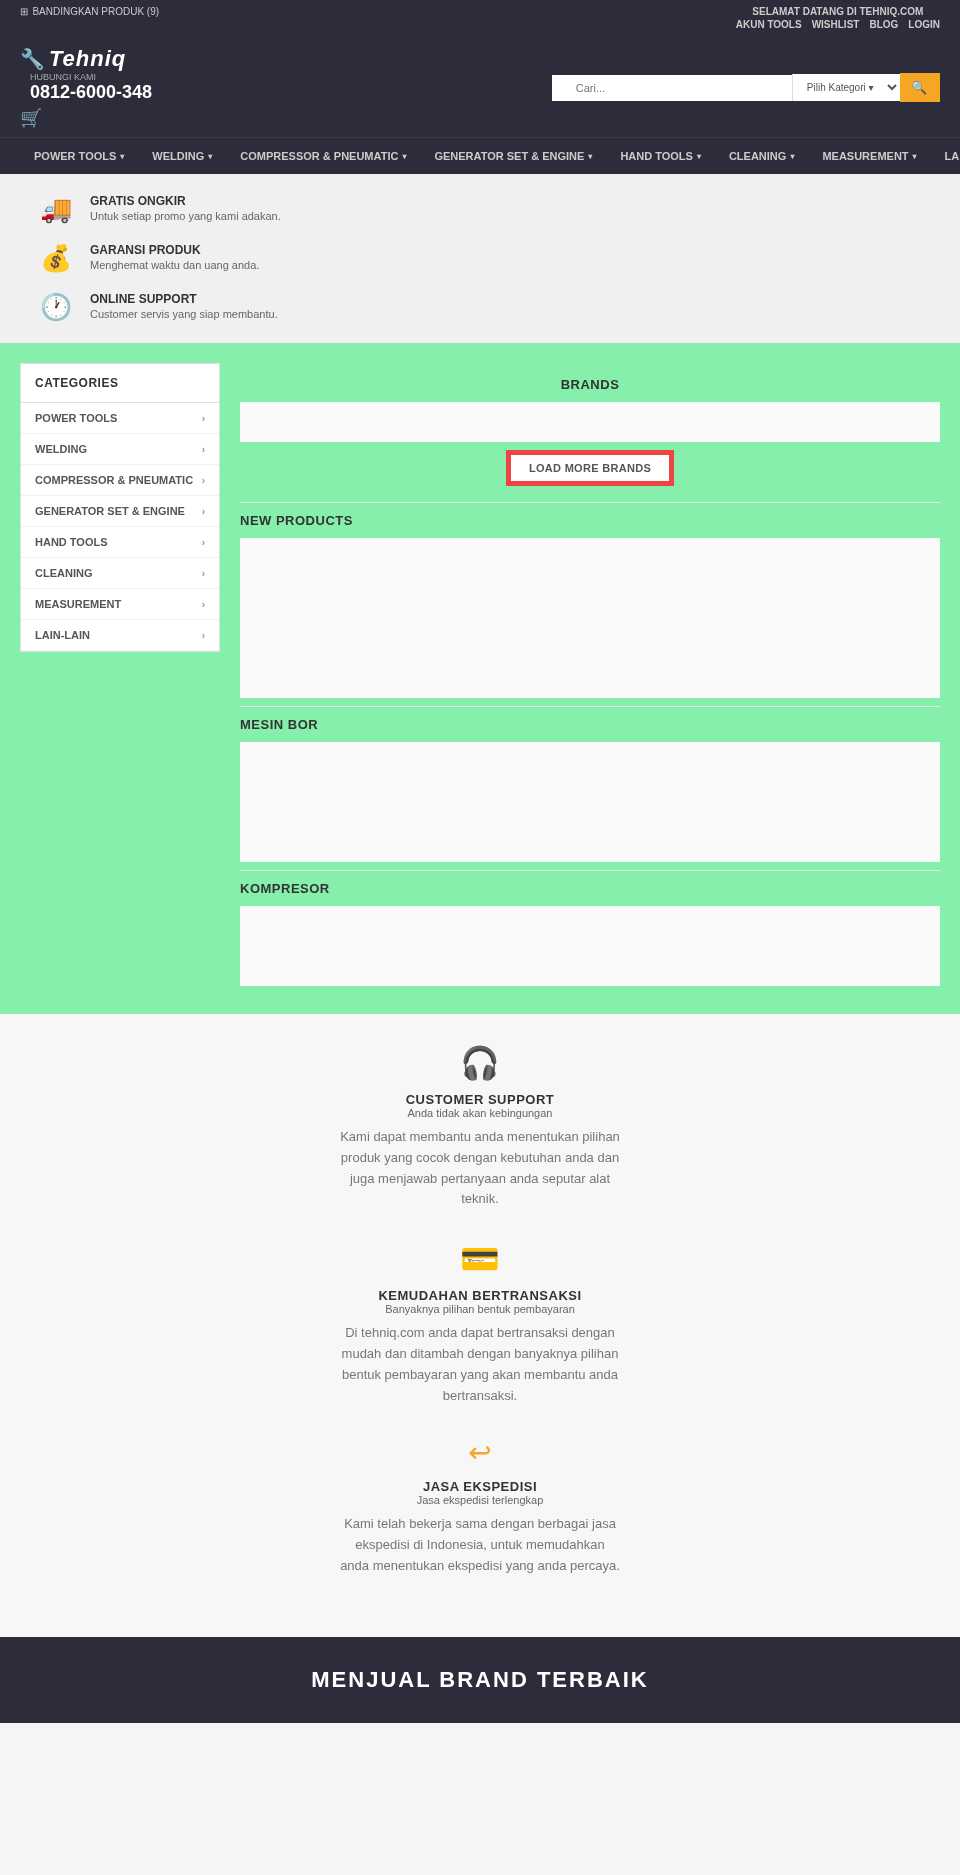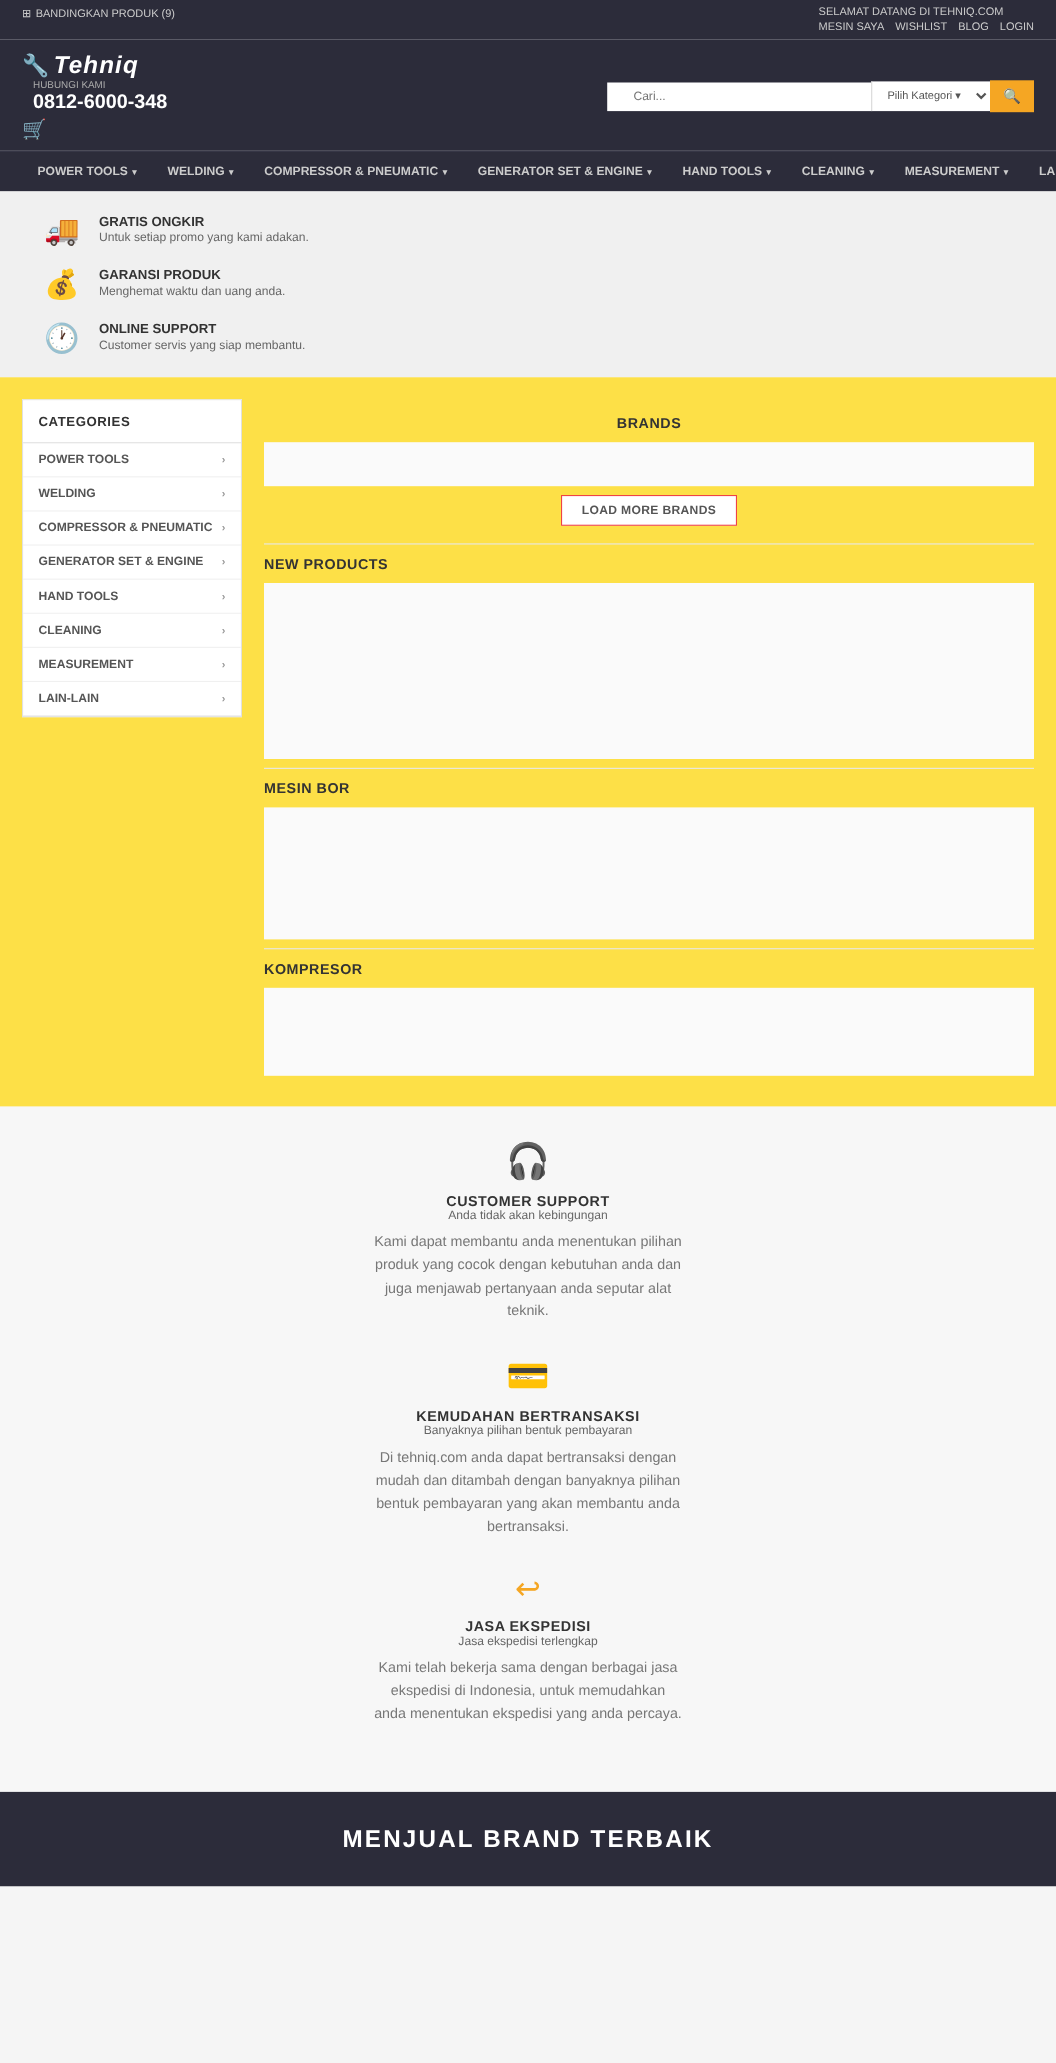--- a/index.html
+++ b/index.html
@@ -9,21 +9,21 @@
     .topbar {
       background: #2c2c3a;
       color: #ccc;
       font-size: 10px;
       padding: 6px 20px;
       display: flex;
       justify-content: space-between;
       align-items: flex-start;
     }
     .topbar-left { display: flex; align-items: center; gap: 4px; }
-    .topbar-right { text-align: left; }
+    .topbar-right { text-align: center; font-weight: bold; }
 
     
     .header {
       background: #2c2c3a;
       padding: 10px 20px 8px 20px;
       display: flex;
       align-items: center;
       gap: 20px;
     }
     .logo-area { display: flex; flex-direction: column; align-items: flex-start; }
@@ -101,21 +101,21 @@
     .feature-item:last-child { margin-bottom: 0; }
     .feature-icon { font-size: 26px; color: #555; min-width: 36px; }
     .feature-title { font-size: 12px; font-weight: bold; color: #333; text-transform: uppercase; }
     .feature-desc { font-size: 11px; color: #666; margin-top: 2px; }
 
     
     .main-content {
       display: flex;
       gap: 0;
       padding: 20px;
-      background: #fde047;
+      background: #86efac;
     }
 
     
     .sidebar {
       width: 200px;
       min-width: 200px;
       border: 1px solid #e0e0e0;
       background: #fff;
       margin-right: 20px;
       height: fit-content;
@@ -153,21 +153,21 @@
       text-align: center;
       margin: 14px 0 10px 0;
       letter-spacing: 0.5px;
     }
     .load-more {
       display: block;
       text-align: center;
       font-size: 11px;
       font-weight: bold;
       color: #555;
-      border: 1px solid #ef4444;
+      border: 5px solid #ef4444;
       padding: 7px 18px;
       cursor: pointer;
       margin: 0 auto 16px auto;
       width: fit-content;
       background: #fff;
       letter-spacing: 0.3px;
     }
 
     .section-heading {
       font-size: 13px;
@@ -237,21 +237,21 @@
 <body>
 
 <div class="topbar">
   <div class="topbar-left">
     <span>⊞</span>
     <span style="cursor:pointer;">BANDINGKAN PRODUK (9)</span>
   </div>
   <div class="topbar-right">
     <div>SELAMAT DATANG DI TEHNIQ.COM</div>
     <div style="display:flex; gap:10px; justify-content:flex-end; margin-top:2px;">
-      <span style="cursor:pointer;">MESIN SAYA</span>
+      <span style="cursor:pointer;">AKUN TOOLS</span>
       <span style="cursor:pointer;">WISHLIST</span>
       <span style="cursor:pointer;">BLOG</span>
       <span style="cursor:pointer;">LOGIN</span>
     </div>
   </div>
 </div>
 
 <div class="header">
   <div class="logo-area">
     <div style="display:flex; align-items:center; gap:4px;">

